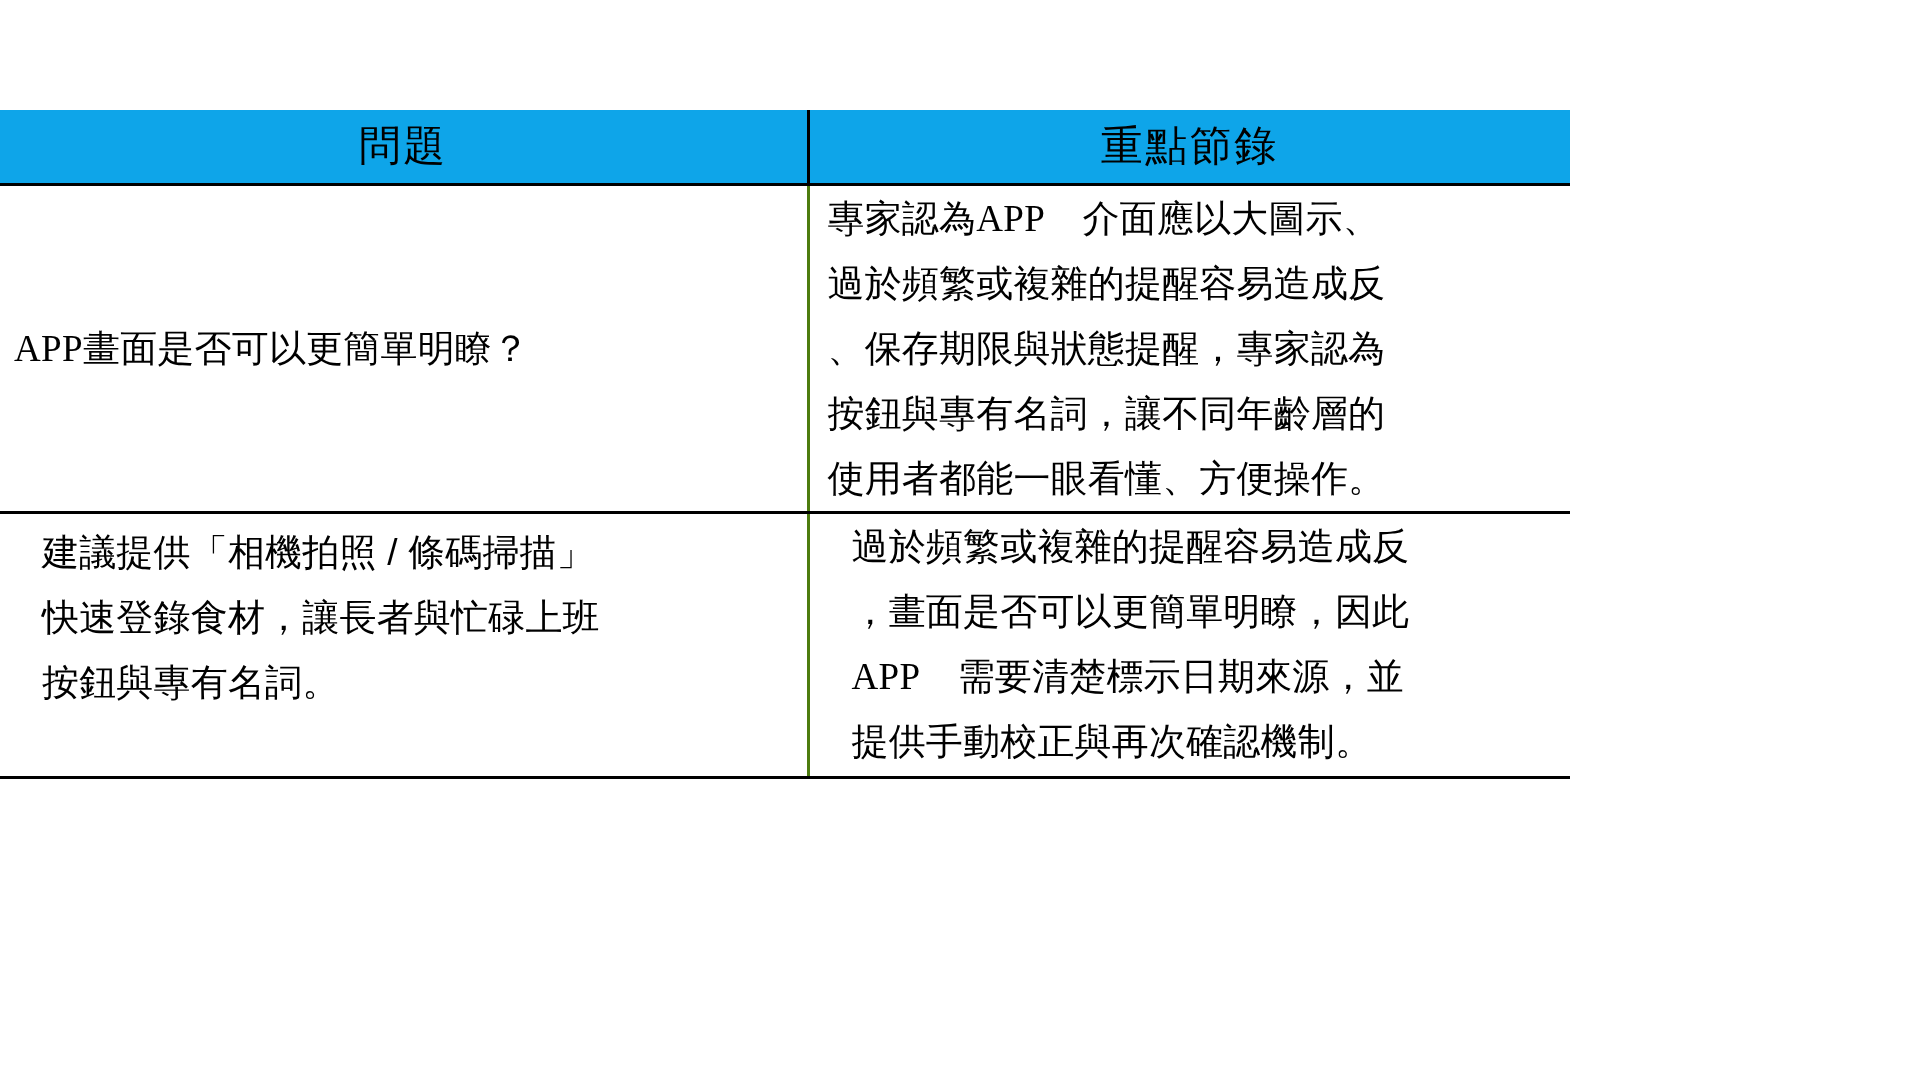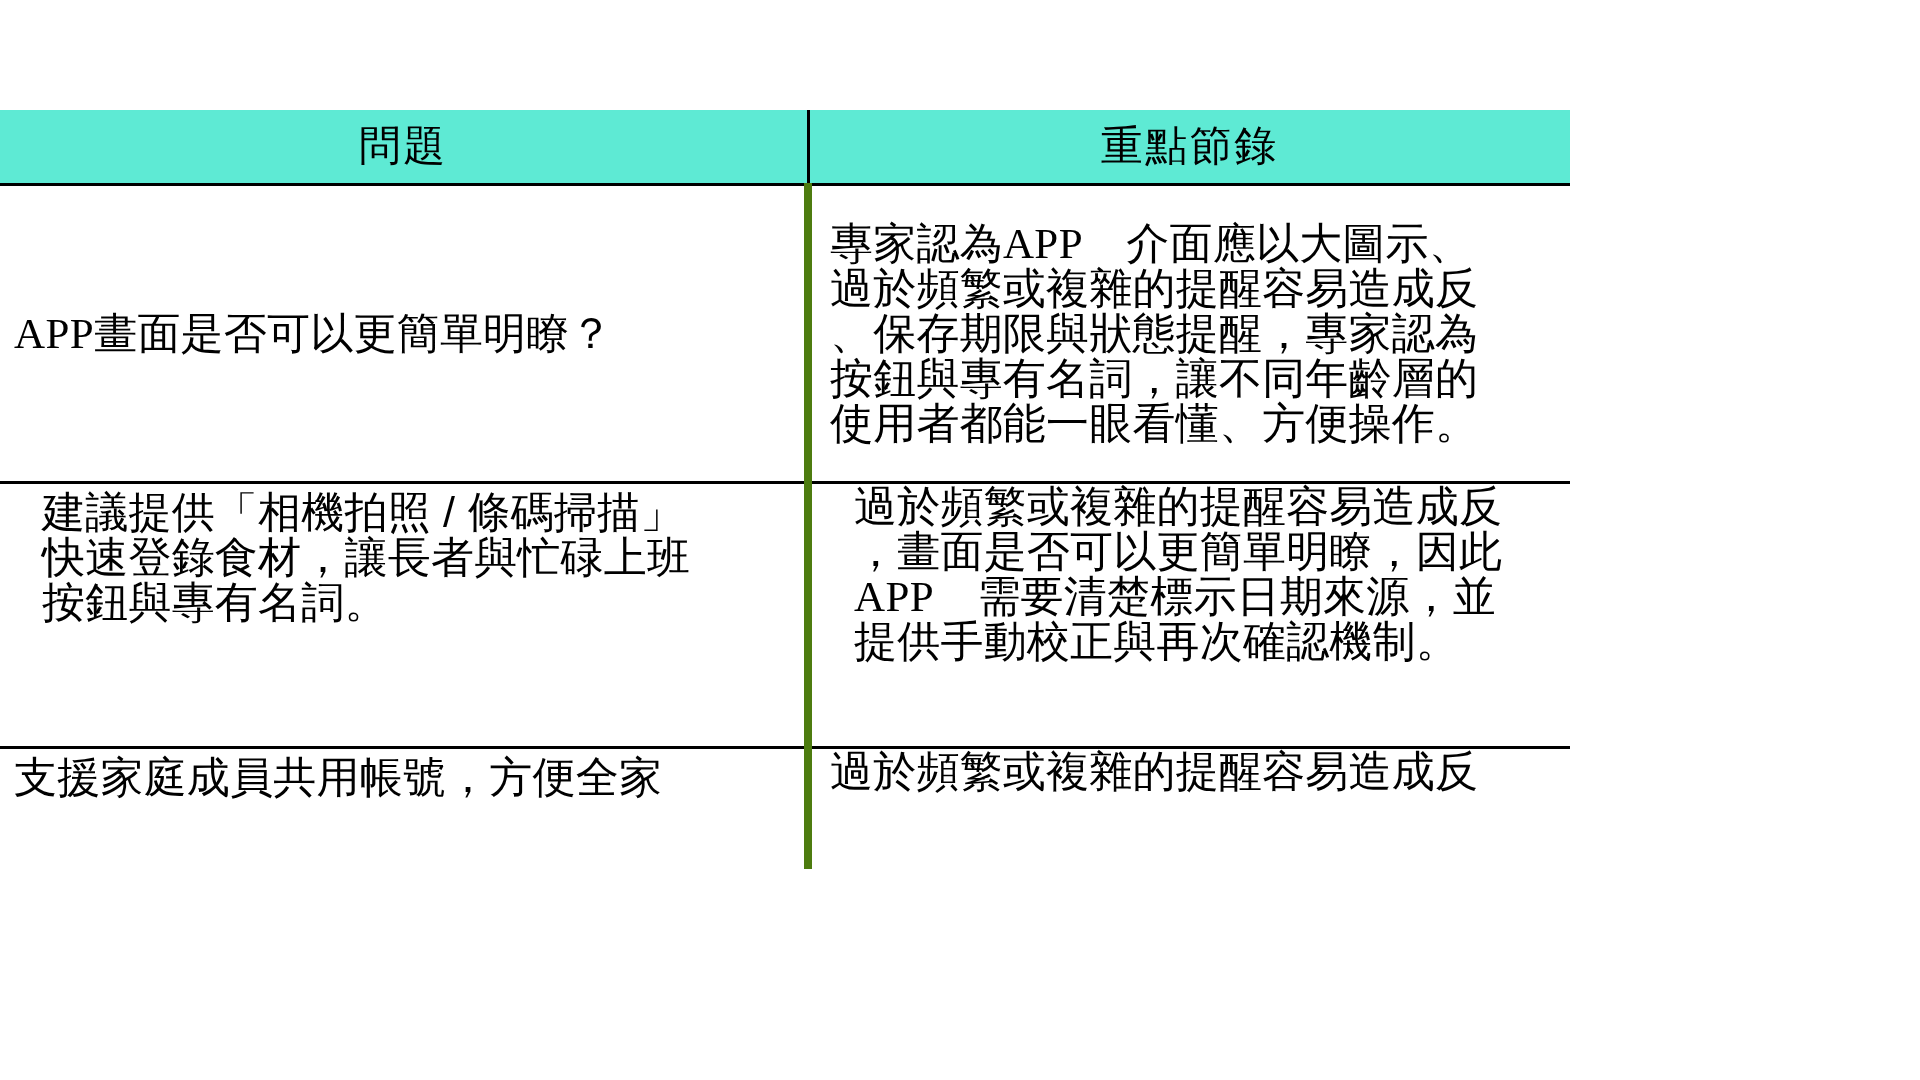--- a/index.html
+++ b/index.html
@@ -38,49 +38,49 @@
     border-top: 3px solid #000000;
     border-bottom: 3px solid #000000;
     border-right: 3px solid #000000;
     border-left: none;
     padding: 0;
     vertical-align: middle;
     background: #ffffff;
   }
 
   .hdr-row th {
-    background: #5eead4;
+    background: #0ea5e9;
     height: 73px;
     text-align: center;
     font-weight: 400;
     border-top: none;
     border-bottom: 3px solid #000000;
   }
   .hdr-row th.q-head { border-right: 3px solid #000000; }
   .hdr-row th.a-head { border-right: none; text-align: center; }
 
   .hdr-text {
     font-size: 42px;
     line-height: 1;
     letter-spacing: 0.06em;
     display: inline-block;
     padding-bottom: 2px;
   }
 
   .cell-inner {
-    font-size: 43px;
-    line-height: 45px;
+    font-size: 37px;
+    line-height: 65px;
     letter-spacing: 0.005em;
     white-space: pre-wrap;
     word-break: break-all;
   }
 
   
   td.q-cell {
-    border-right: 8px solid #4d7c0f;
+    border-right: 3px solid #4d7c0f;
     padding: 0 6px 0 14px;
   }
   td.q-cell .cell-inner { text-align: left; }
 
   
   td.a-cell {
     border-right: none;
     padding: 0 0 0 18px;
   }
   td.a-cell .cell-inner {
@@ -143,25 +143,17 @@
 
       <tr class="row-2">
         <td class="q-cell">
           <div class="cell-inner"><span>建議提供「相機拍照 / 條碼掃描」</span><br><span>快速登錄食材，讓長者與忙碌上班</span><br><span>按鈕與專有名詞。</span></div>
         </td>
         <td class="a-cell">
           <div class="cell-inner"><span>過於頻繁或複雜的提醒容易造成反</span><br><span>，畫面是否可以更簡單明瞭，因此</span><br><span class="lat">APP</span><span>　需要清楚標示日期來源，並</span><br><span>提供手動校正與再次確認機制。</span></div>
         </td>
       </tr>
 
-      <tr class="row-3">
-        <td class="q-cell">
-          <div class="cell-inner"><span>支援家庭成員共用帳號，方便全家</span></div>
-        </td>
-        <td class="a-cell">
-          <div class="cell-inner"><span>過於頻繁或複雜的提醒容易造成反</span></div>
-        </td>
-      </tr>
 
     </tbody>
   </table>
 
 </div>
 
 </body></html>

